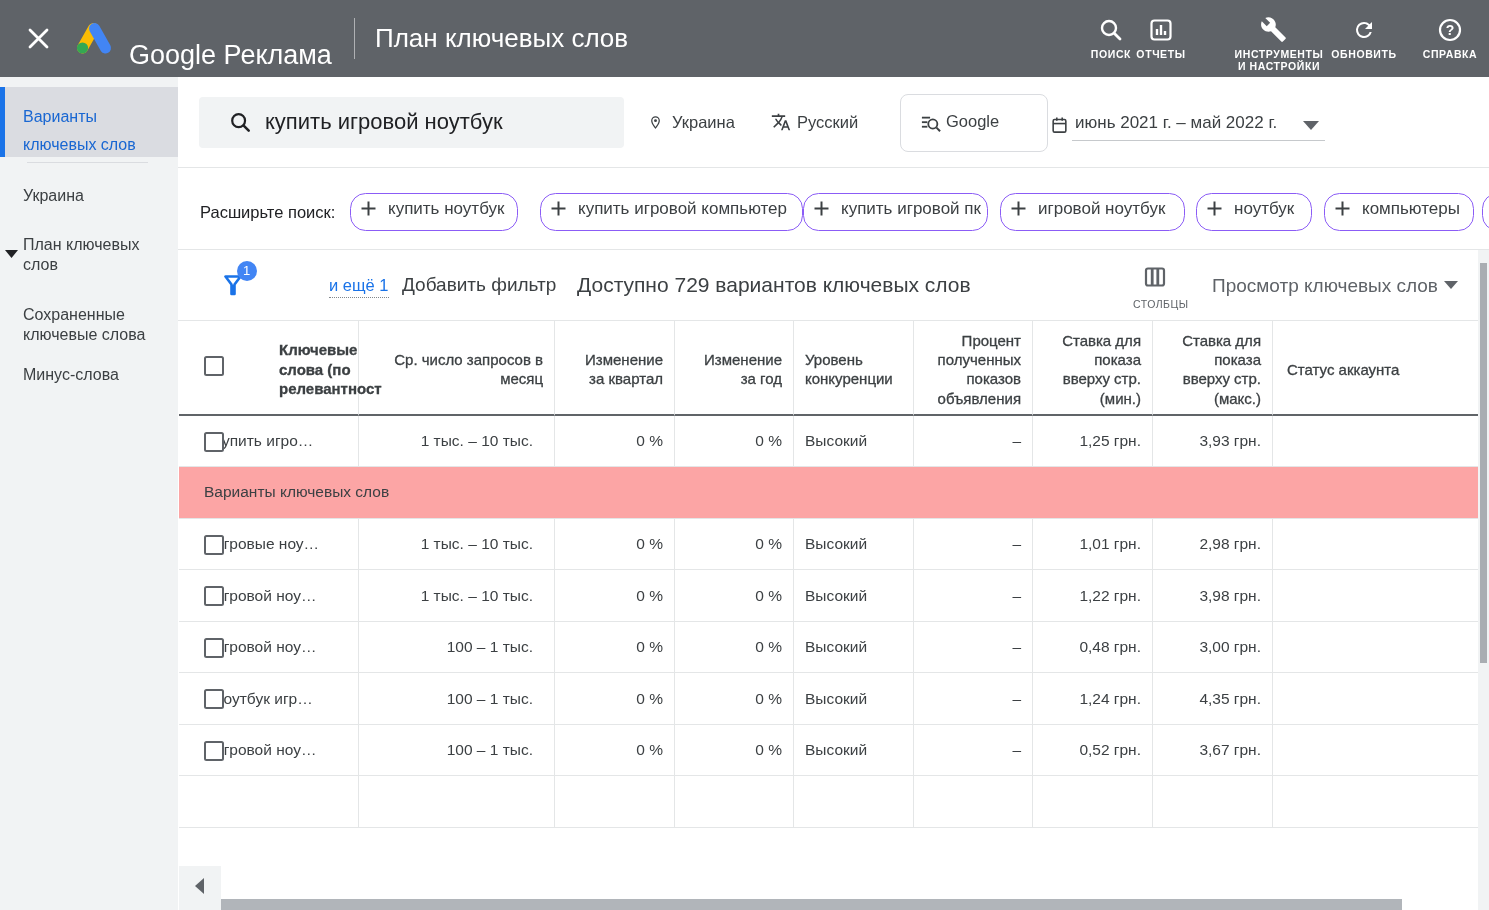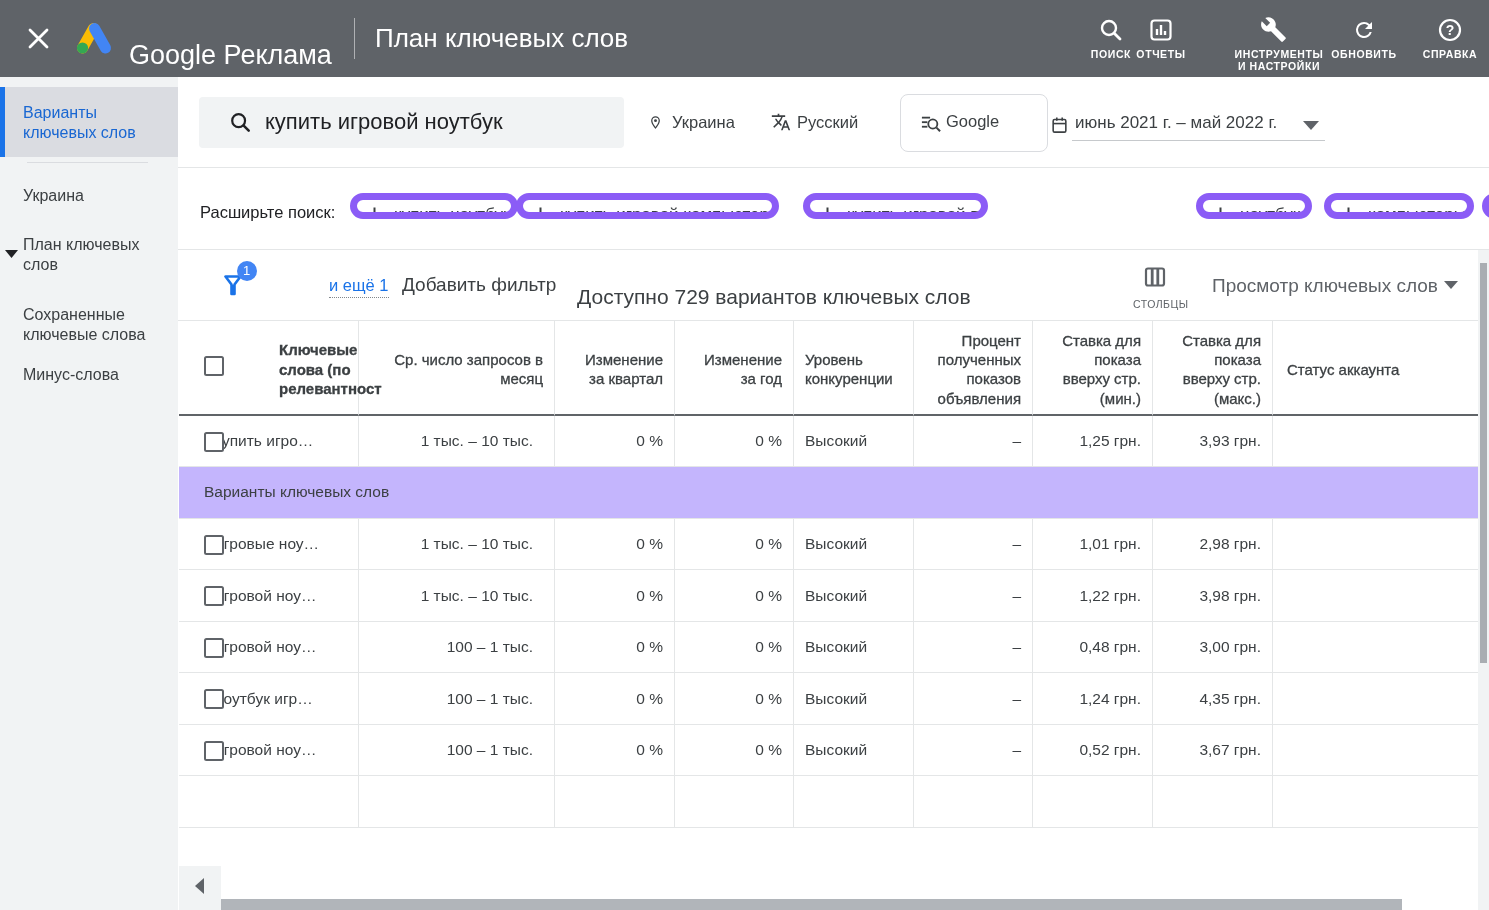--- a/index.html
+++ b/index.html
@@ -15,47 +15,47 @@
   #brand .g1 { font-weight:400; }
   #tdivider { position:absolute; left:354px; top:18px; width:1px; height:41px; background:rgba(255,255,255,0.5); }
   #ttitle { position:absolute; left:375px; top:23px; font-size:26px; color:#fff; font-weight:400; }
   .topicon { position:absolute; top:0; height:77px; color:#fff; text-align:center; }
   .topicon svg { display:block; margin:0 auto; }
   .toplabel { position:absolute; width:160px; left:50%; transform:translateX(-50%); top:48px; font-size:10.5px; letter-spacing:0.6px; color:#fff; line-height:12px; font-weight:700; }
 
   
   #sidebar { position:absolute; left:0; top:77px; width:178px; height:833px; background:#f1f3f4; }
   #navsel { position:absolute; left:0; top:10px; width:178px; height:70px; background:#dadce1; border-left:5px solid #1a73e8; }
-  #navsel .t { position:absolute; left:18px; top:16px; font-size:16px; line-height:20px; color:#1967d2; }
+  #navsel .t { position:absolute; left:18px; top:16px; font-size:16px; line-height:28px; color:#1967d2; }
   .navitem { position:absolute; left:23px; font-size:16px; line-height:20px; color:#3c4043; }
   #navsep { position:absolute; left:27px; top:85px; width:121px; height:1px; background:#dadce0; }
 
   
   #main { position:absolute; left:178px; top:77px; width:1311px; height:833px; background:#fff; }
   .hline { position:absolute; left:0; width:1311px; height:1px; background:#e4e6e7; }
 
   
   #searchbox { position:absolute; left:21px; top:20px; width:425px; height:51px; background:#f1f3f4; border-radius:4px; }
   #searchbox .q { position:absolute; left:66px; top:12px; font-size:22px; color:#202124; }
   .setitem { position:absolute; top:36px; font-size:16.5px; color:#3c4043; }
   #datetxt { font-size:17px !important; }
   #gbox { position:absolute; left:722px; top:17px; width:148px; height:58px; border:1px solid #dadce0; border-radius:8px; }
   #gbox .t { position:absolute; left:45px; top:17px; font-size:16.5px; color:#3c4043; }
   #dateunder { position:absolute; left:894px; top:63px; width:253px; height:1px; background:#c6c9cc; }
 
   
   #expandlbl { position:absolute; left:22px; top:126px; font-size:16.5px; color:#202124; }
-  .chip { position:absolute; top:116px; height:26px; border:7px solid #8b5cf6; border-radius:15.5px; background:#fff; font-size:17px; color:#3c4043; line-height:29px; white-space:nowrap; overflow:hidden; }
+  .chip { position:absolute; top:116px; height:38px; border:1px solid #8b5cf6; border-radius:15.5px; background:#fff; font-size:17px; color:#3c4043; line-height:29px; white-space:nowrap; overflow:hidden; }
   .chip svg { vertical-align:-3px; margin-right:11px; }
 
   
   #filterrow { position:absolute; left:0; top:172px; width:1311px; height:71px; }
   #addfilter { position:absolute; left:224px; top:25px; font-size:19px; color:#3c4043; }
   #imore { position:absolute; left:151px; top:27px; font-size:16.5px; color:#1a73e8; border-bottom:1px dotted #80868b; padding-bottom:2px; }
-  #avail { position:absolute; left:399px; top:24px; font-size:21px; color:#3c4043;margin-top:12px; }
+  #avail { position:absolute; left:399px; top:24px; font-size:21px; color:#3c4043; }
   #cols { position:absolute; left:955px; top:16px; width:44px; text-align:center; }
   #cols .l { font-size:10.5px; letter-spacing:0.5px; color:#5f6368; margin-top:5px; }
   #viewkw { position:absolute; left:1034px; top:26px; font-size:19px; color:#5f6368; }
   #viewkw .arr { display:inline-block; margin-left:6px; vertical-align:3px; width:0; height:0; border-left:7px solid transparent; border-right:7px solid transparent; border-top:8px solid #5f6368; }
 
   
   #tablewrap { position:absolute; left:1px; top:243px; width:1310px; }
   table { border-collapse:separate; border-spacing:0; table-layout:fixed; width:1300px; }
   col.c1 { width:180px; } col.c2 { width:196px; } col.c3 { width:120px; }
   col.c4 { width:119px; } col.c5 { width:120px; } col.c6 { width:119px; }
@@ -63,21 +63,21 @@
   th { box-sizing:border-box; font-size:15px; line-height:19.2px; font-weight:400; -webkit-text-stroke:0.3px #3c4043; color:#3c4043; border-right:1px solid #e4e6e7; border-bottom:2px solid #606468; vertical-align:middle; padding-top:5px; height:95.6px; }
   th.first { font-weight:700; text-align:left; }
   
   td { box-sizing:border-box; font-size:15.5px; color:#3c4043; height:51.55px; border-right:1px solid #e4e6e7; border-bottom:1px solid #e4e6e7; vertical-align:middle; }
   .num { text-align:right; padding-right:11px; }
   td.c2d { padding-right:21px; }
   th.h2 { text-align:right; padding-right:11px; padding-left:16px; }
   .lft { text-align:left; padding-left:11px; }
   td.kw { padding-left:36px; }
   .cb { position:absolute; width:20px; height:20px; border:2px solid #5f6368; border-radius:2.5px; background:#fff; }
-  tr.sect td { background:#c4b5fd; font-size:15.5px; padding-left:25px; border-right:none; }
+  tr.sect td { background:#fca5a5; font-size:15.5px; padding-left:25px; border-right:none; }
 
   
   #vtrack { position:absolute; left:1478px; top:250px; width:11px; height:660px; background:#f1f3f4; }
   #vthumb { position:absolute; left:1480px; top:263px; width:7px; height:400px; background:#a9adb2; }
   #leftarrowpanel { position:absolute; left:179px; top:866px; width:42px; height:44px; background:#f1f3f4; }
   #leftarrowpanel .tri { position:absolute; left:16px; top:12px; width:0; height:0; border-top:8px solid transparent; border-bottom:8px solid transparent; border-right:9px solid #5f6368; }
   #hscroll { position:absolute; left:221px; top:899px; width:1181px; height:12px; background:#b1b5ba; }
 </style>
 </head>
 <body>
@@ -184,26 +184,29 @@
       <line x1="15.4" y1="2.5" x2="15.4" y2="6.5" stroke="#3c4043" stroke-width="2"></line>
     </svg>
   <div class="setitem" id="datetxt" style="left:897px; color:#3c4043;">июнь 2021 г. – май 2022 г.</div>
   <span class="abs" style="left:1125px;top:44px;width:0;height:0;border-left:8px solid transparent;border-right:8px solid transparent;border-top:9px solid #5f6368;"></span>
   <div id="dateunder"></div>
 
   <div id="expandlbl">Расширьте поиск:</div>
   <div class="chip" style="left:172px;width:168px;padding-left:9px;"><svg width="17" height="17" viewBox="0 0 17 17">
         <path d="M8.5 1.5 V15.5 M1.5 8.5 H15.5" stroke="#3c4043" stroke-width="2"></path>
       </svg>купить ноутбук</div>
-  <div class="chip" style="left:338px;width:263px;padding-left:9px;text-decoration:underline;"><svg width="17" height="17" viewBox="0 0 17 17">
+  <div class="chip" style="left:362px;width:263px;padding-left:9px;"><svg width="17" height="17" viewBox="0 0 17 17">
         <path d="M8.5 1.5 V15.5 M1.5 8.5 H15.5" stroke="#3c4043" stroke-width="2"></path>
       </svg>купить игровой компьютер</div>
   <div class="chip" style="left:625px;width:185px;padding-left:9px;"><svg width="17" height="17" viewBox="0 0 17 17">
         <path d="M8.5 1.5 V15.5 M1.5 8.5 H15.5" stroke="#3c4043" stroke-width="2"></path>
       </svg>купить игровой пк</div>
+  <div class="chip" style="left:822px;width:185px;padding-left:9px;"><svg width="17" height="17" viewBox="0 0 17 17">
+        <path d="M8.5 1.5 V15.5 M1.5 8.5 H15.5" stroke="#3c4043" stroke-width="2"></path>
+      </svg>игровой ноутбук</div>
   <div class="chip" style="left:1018px;width:116px;padding-left:9px;"><svg width="17" height="17" viewBox="0 0 17 17">
         <path d="M8.5 1.5 V15.5 M1.5 8.5 H15.5" stroke="#3c4043" stroke-width="2"></path>
       </svg>ноутбук</div>
   <div class="chip" style="left:1146px;width:150px;padding-left:9px;"><svg width="17" height="17" viewBox="0 0 17 17">
         <path d="M8.5 1.5 V15.5 M1.5 8.5 H15.5" stroke="#3c4043" stroke-width="2"></path>
       </svg>компьютеры</div>
   <div class="chip" style="left:1304px;width:60px;padding-left:9px;"></div>
 
   <div id="filterrow">
     <svg class="abs" style="left:46px;top:26px;" width="18" height="21" viewBox="0 0 18 21">

